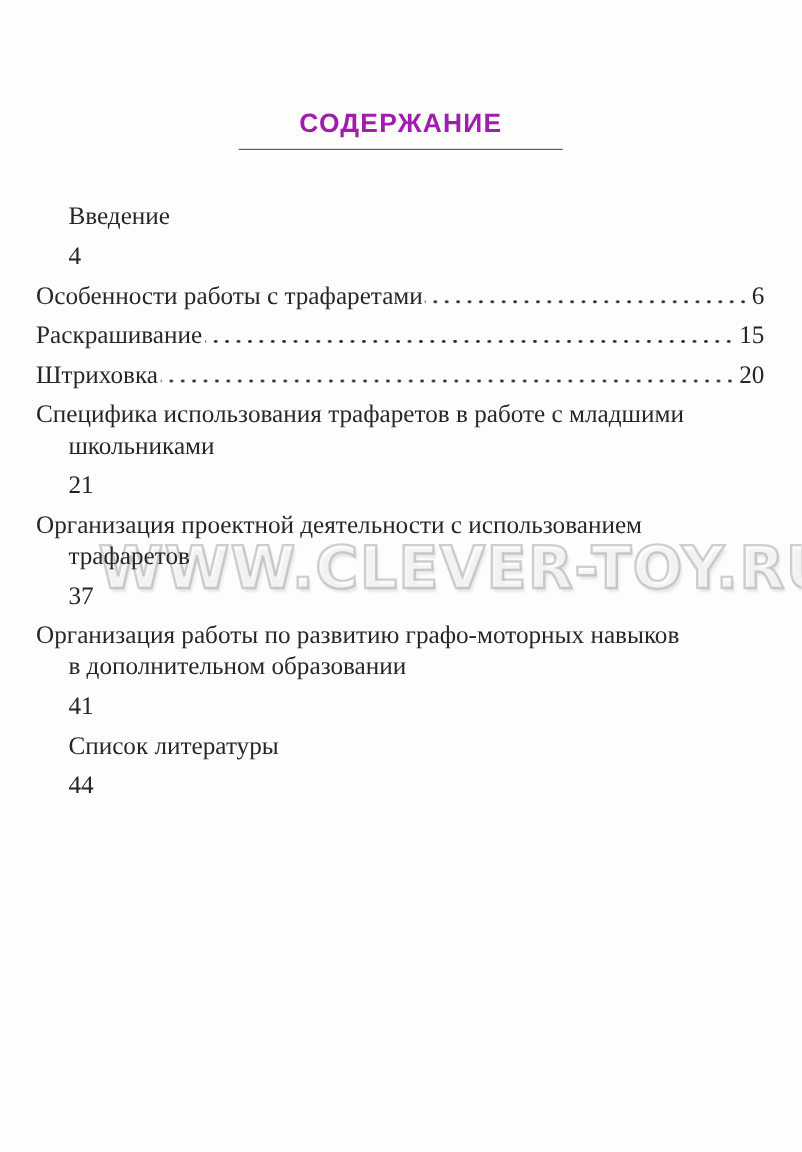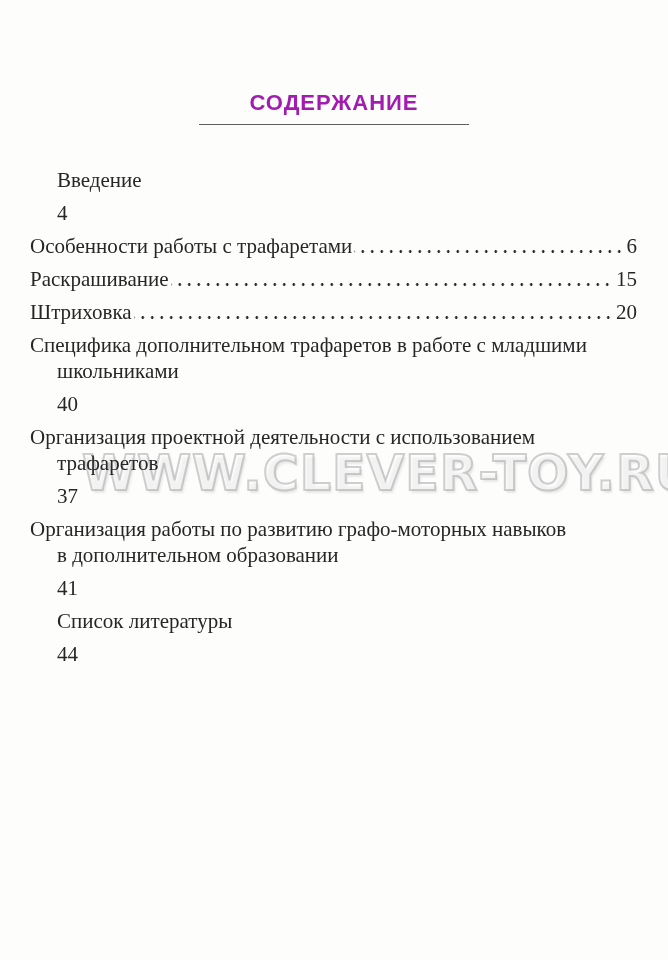--- a/index.html
+++ b/index.html
@@ -105,26 +105,26 @@
       </div>
       <div class="entry">
         <div class="line">
           <span class="t">Штриховка</span>
           <span class="leader"></span>
           <span class="pg">20</span>
         </div>
       </div>
       <div class="entry">
         <div class="line">
-          <span class="t">Специфика дополнительном трафаретов в работе с младшими</span>
+          <span class="t">Специфика использования трафаретов в работе с младшими</span>
         </div>
         <div class="line indent">
           <span class="t">школьниками</span>
           <span class="leader"></span>
-          <span class="pg">40</span>
+          <span class="pg">21</span>
         </div>
       </div>
       <div class="entry">
         <div class="line">
           <span class="t">Организация проектной деятельности с использованием</span>
         </div>
         <div class="line indent">
           <span class="t">трафаретов</span>
           <span class="leader"></span>
           <span class="pg">37</span>

